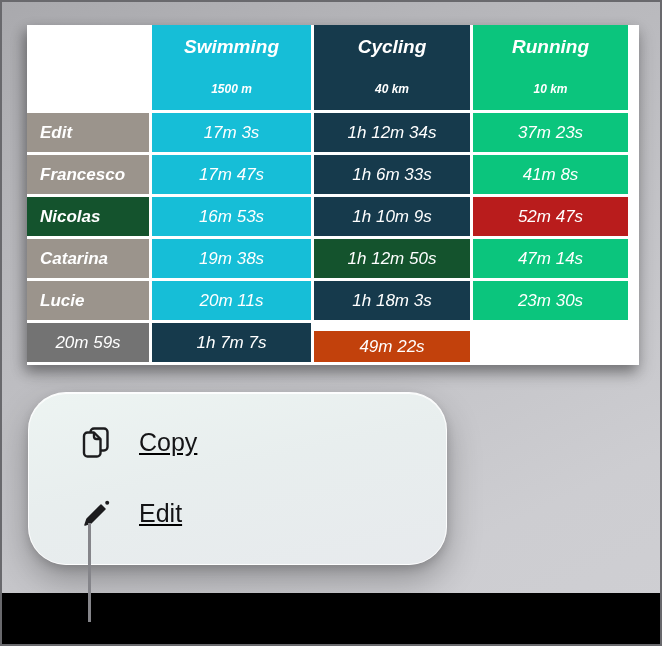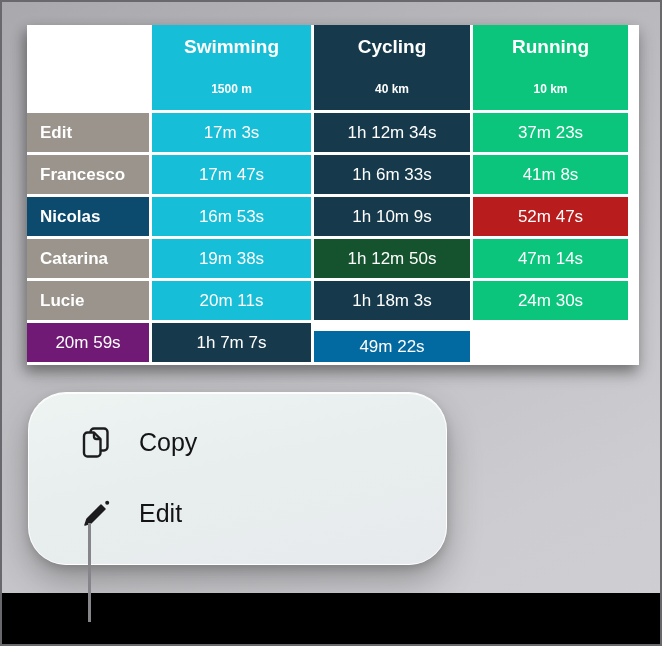--- a/index.html
+++ b/index.html
@@ -13,20 +13,21 @@
     font-family:"Liberation Sans",sans-serif;
   }
   
   .sheet{
     position:absolute;left:25px;top:23px;
     width:612px;height:340px;
     box-sizing:border-box;
     background:#ffffff;
     padding:0 15px 3px 0;
     box-shadow:-3px 6px 12px rgba(0,0,0,.28), 0 8px 16px rgba(0,0,0,.22);
+    font-style:italic;
   }
   .grid{
     display:grid;
     grid-template-columns:122px 159px 156px 155px;
     grid-template-rows:85px repeat(6,39px);
     gap:3px;
     width:601px;height:337px;
   }
   .cell{
     display:flex;align-items:center;justify-content:center;
@@ -50,20 +51,21 @@
   .menu{
     position:absolute;left:26px;top:390px;
     width:419px;height:173px;
     box-sizing:border-box;
     border-radius:38px;
     background:linear-gradient(168deg,#edf4f2 0%,#e8eeee 45%,#e7eaed 100%);
     border:1.5px solid rgba(255,255,255,.9);
     box-shadow:0 16px 34px rgba(0,0,0,.28), 0 4px 10px rgba(0,0,0,.15), inset 0 1px 0 rgba(255,255,255,.9);
     padding:25px 9px 0 47px;
     z-index:2;
+    text-decoration:underline;
   }
   .menu-item{
     display:flex;align-items:center;gap:25px;
     height:48px;margin-bottom:23px;
     font-size:25px;color:#141416;
     cursor:default;
   }
   .menu-item .ic{width:38px;height:38px;display:flex;align-items:center;justify-content:center;}
   
   .callout-line{
@@ -98,35 +100,35 @@
           <span class="dist">10 km</span>
         </div>
         <div class="cell rowhead" style="background: rgb(155, 148, 140);">Edit</div>
         <div class="cell " style="background: rgb(22, 190, 215);">17m 3s</div>
         <div class="cell " style="background: rgb(22, 58, 76);">1h 12m 34s</div>
         <div class="cell " style="background: rgb(11, 197, 125);">37m 23s</div>
         <div class="cell rowhead" style="background: rgb(155, 148, 140);">Francesco</div>
         <div class="cell " style="background: rgb(22, 190, 215);">17m 47s</div>
         <div class="cell " style="background: rgb(22, 58, 76);">1h 6m 33s</div>
         <div class="cell " style="background: rgb(11, 197, 125);">41m 8s</div>
-        <div class="cell rowhead" style="background: #0c4a6e;">Nicolas</div>
+        <div class="cell rowhead" style="background: #14532d;">Nicolas</div>
         <div class="cell " style="background: rgb(22, 190, 215);">16m 53s</div>
         <div class="cell " style="background: rgb(22, 58, 76);">1h 10m 9s</div>
         <div class="cell " style="background: #b91c1c;">52m 47s</div>
         <div class="cell rowhead" style="background: rgb(155, 148, 140);">Catarina</div>
         <div class="cell " style="background: rgb(22, 190, 215);">19m 38s</div>
         <div class="cell " style="background: #14532d;">1h 12m 50s</div>
         <div class="cell " style="background: rgb(11, 197, 125);">47m 14s</div>
         <div class="cell rowhead" style="background: rgb(155, 148, 140);">Lucie</div>
         <div class="cell " style="background: rgb(22, 190, 215);">20m 11s</div>
         <div class="cell " style="background: rgb(22, 58, 76);">1h 18m 3s</div>
-        <div class="cell " style="background: rgb(11, 197, 125);">24m 30s</div>
-        <div class="cell " style="background: #701a75;">20m 59s</div>
+        <div class="cell " style="background: rgb(11, 197, 125);">23m 30s</div>
+        <div class="cell " style="background: #737373;">20m 59s</div>
         <div class="cell " style="background: rgb(22, 58, 76);">1h 7m 7s</div>
-        <div class="cell " style="background: #0369a1; margin-top: 8px;">49m 22s</div>
+        <div class="cell " style="background: #c2410c; margin-top: 8px;">49m 22s</div>
       </div>
   </div>
 
   <div class="menu">
     <div class="menu-item">
       <span class="ic">
         <svg width="36" height="36" viewBox="0 0 36 36">
           <rect x="13.5" y="4.5" width="17" height="22" rx="3.5" fill="none" stroke="#1c1c1e" stroke-width="2.4"></rect>
           <path d="M7 12 a3.5 3.5 0 0 1 3.5 -3.5 h6.5 l6.5 6.5 v14 a3.5 3.5 0 0 1 -3.5 3.5 h-9.5 a3.5 3.5 0 0 1 -3.5 -3.5 z" fill="#eaf0ef" stroke="#1c1c1e" stroke-width="2.4" stroke-linejoin="round"></path>
           <path d="M17 8.8 v3.7 a2.5 2.5 0 0 0 2.5 2.5 h3.7" fill="none" stroke="#1c1c1e" stroke-width="2.4"></path>

